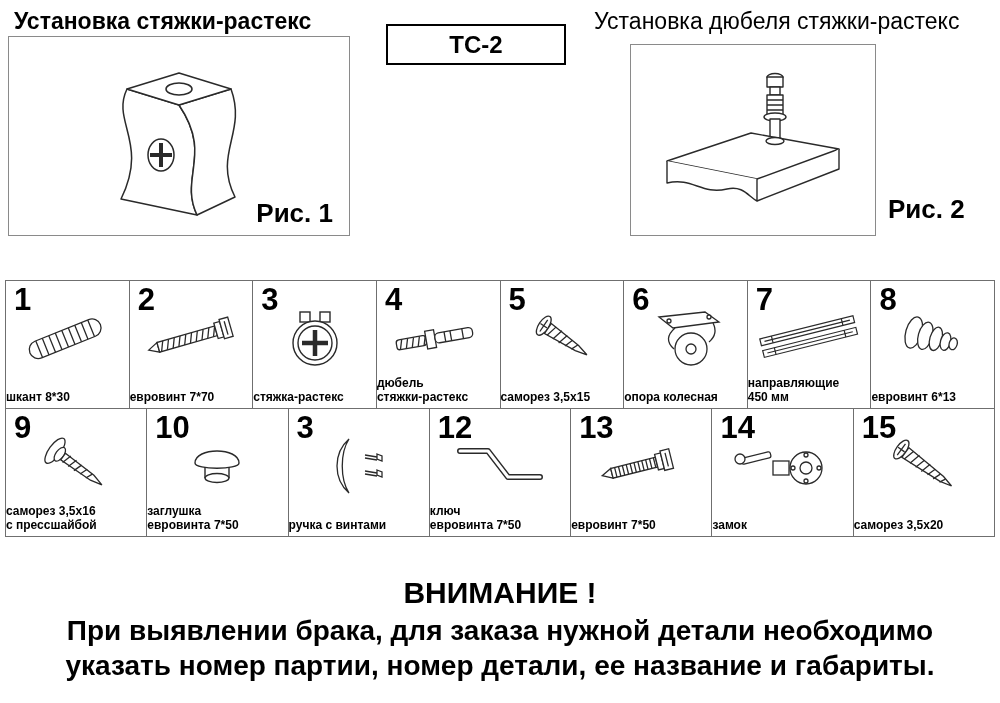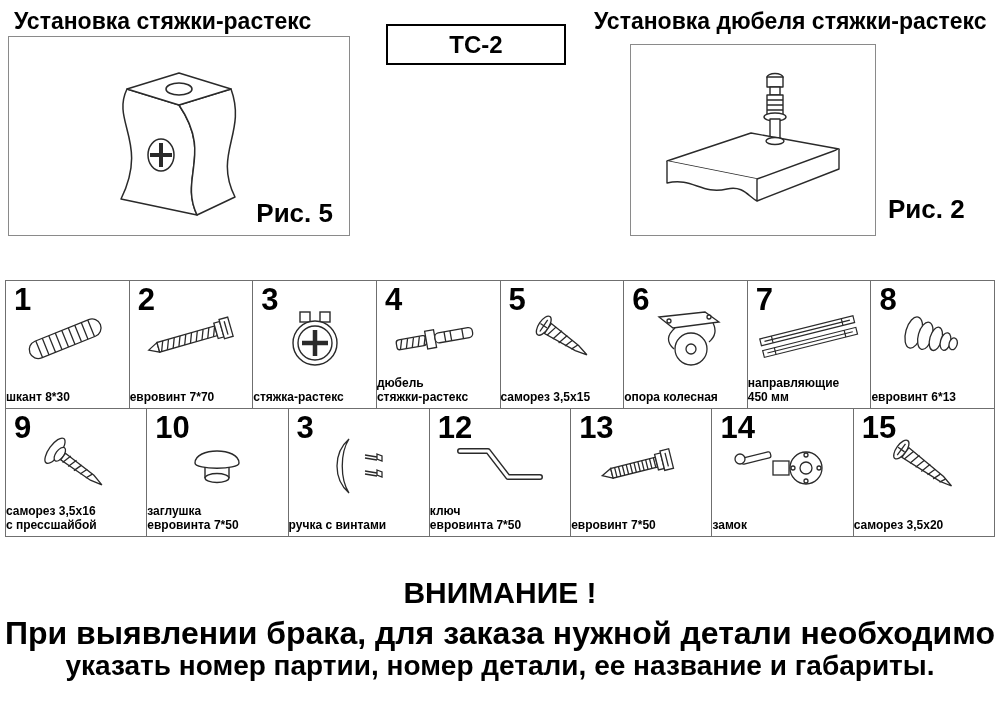--- a/index.html
+++ b/index.html
@@ -10,21 +10,21 @@
     color:#000;
     font-family:"Liberation Sans", sans-serif;
     overflow:hidden;
   }
   .title-left {
     position:absolute; left:14px; top:8px;
     font-size:23px; font-weight:bold; white-space:nowrap;
   }
   .title-right {
     position:absolute; left:594px; top:8px; width:406px;
-    font-size:23px; font-weight:bold; white-space:nowrap; overflow:hidden;
+    font-size:23px; font-weight:normal; white-space:nowrap; overflow:hidden;
   }
   .model-box {
     position:absolute; left:386px; top:24px; width:180px; height:41px;
     border:2px solid #000; background:#fff;
     display:flex; align-items:center; justify-content:center;
     font-size:24px; font-weight:bold;
   }
   .fig-box { position:absolute; border:1px solid #8a8a8a; background:#fff; }
   .fig1 { left:8px; top:36px; width:342px; height:200px; }
   .fig2 { left:630px; top:44px; width:246px; height:192px; }
@@ -43,21 +43,21 @@
   .cell { flex:1; position:relative; height:127px; border-right:1px solid #6f6f6f; }
   .cell:last-child { border-right:none; }
   .num { position:absolute; top:1px; left:8px; font-size:31px; font-weight:bold; }
   .art { position:absolute; top:26px; left:50%; transform:translateX(-50%); }
   .cap {
     position:absolute; bottom:3px; left:0; width:100%;
     text-align:left; font-size:12px; font-weight:bold; line-height:1.15;
     white-space:pre-line;
   }
   .warning-title { position:absolute; top:576px; left:0; width:100%; text-align:center; font-size:30px; font-weight:bold; }
-  .warn1 { position:absolute; top:615px; left:0; width:100%; text-align:center; font-size:32px; font-weight:bold; white-space:nowrap; }
+  .warn1 { position:absolute; top:615px; left:0; width:100%; text-align:center; font-size:28px; font-weight:bold; white-space:nowrap; }
   .warn2 { position:absolute; top:650px; left:0; width:100%; text-align:center; font-size:28px; font-weight:bold; white-space:nowrap; }
   svg { display:block; }
 </style>
 </head>
 <body>
 
 <div class="title-left">Установка стяжки-растекс</div>
 
 <div class="model-box">
   <span>ТС-2</span>
@@ -69,21 +69,21 @@
   <svg width="340" height="198" viewBox="0 0 340 198">
     <g stroke="#2a2a2a" stroke-width="1.5" fill="#fff" stroke-linejoin="round">
       <path d="M118 52 C102 85 140 105 112 162 L188 178 C170 140 204 118 170 68 Z"></path>
       <path d="M170 68 L222 52 C238 96 204 116 226 160 L188 178 C170 140 204 118 170 68 Z"></path>
       <polygon points="118,52 170,36 222,52 170,68"></polygon>
       <ellipse cx="170" cy="52" rx="13" ry="6"></ellipse>
       <ellipse cx="152" cy="118" rx="13" ry="16"></ellipse>
       <path d="M152 106 v24 M141 118 h22" stroke-width="4"></path>
     </g>
   </svg>
-  <div class="fig-label-1">Рис. 5</div>
+  <div class="fig-label-1">Рис. 1</div>
 </div>
 
 <div class="fig-box fig2">
   <svg width="244" height="190" viewBox="0 0 244 190">
     <g stroke="#2a2a2a" stroke-width="1.4" fill="#fff" stroke-linejoin="round">
       <ellipse cx="144" cy="32" rx="8" ry="3.5"></ellipse>
       <rect x="136" y="32" width="16" height="10"></rect>
       <rect x="139" y="42" width="10" height="8"></rect>
       <rect x="136" y="50" width="16" height="20"></rect>
       <path d="M136 55 h16 M136 60 h16 M136 65 h16"></path>

